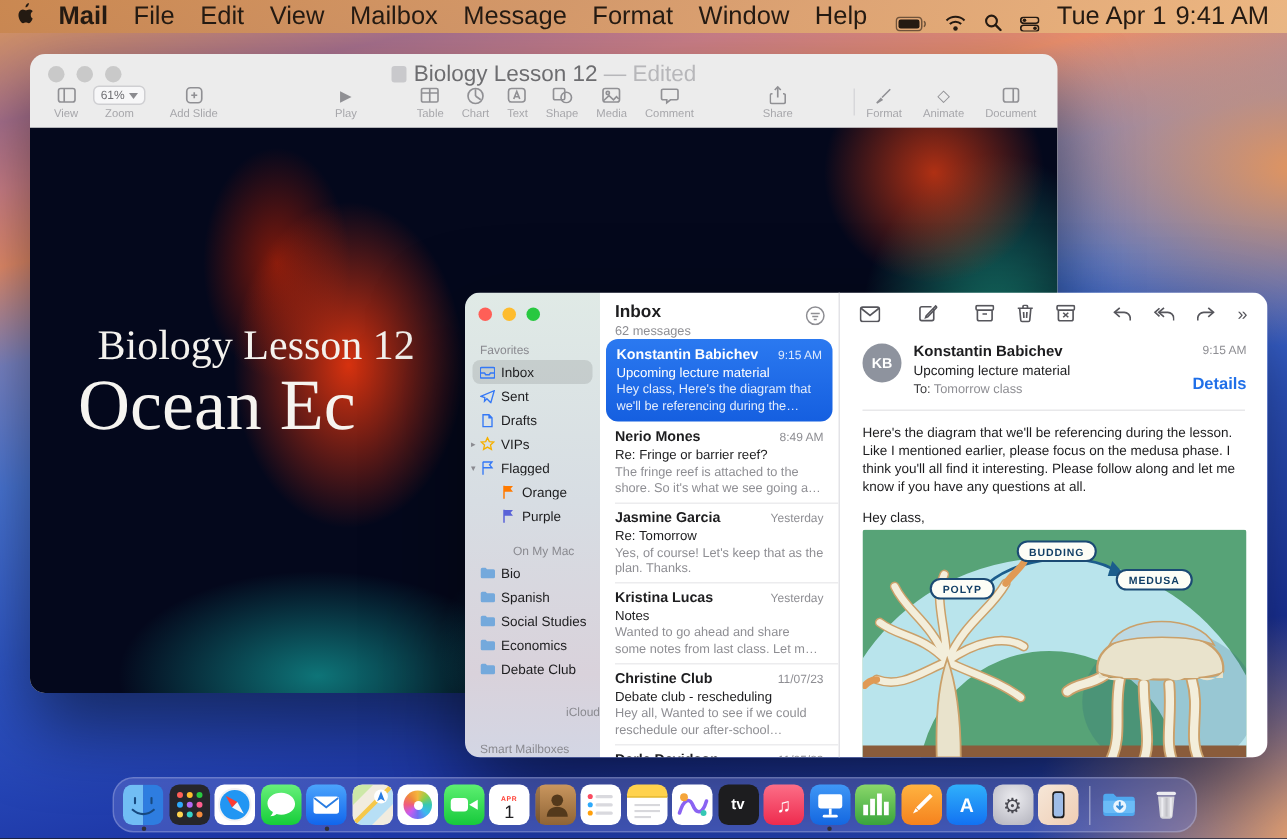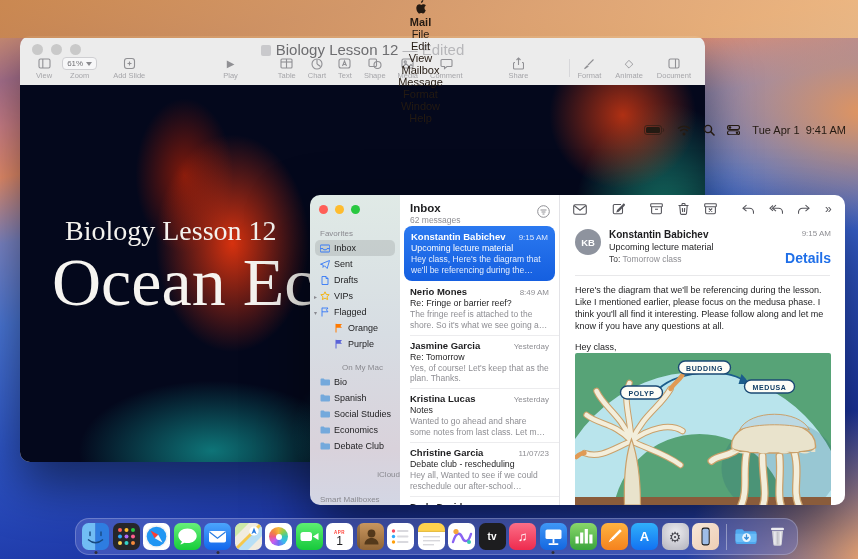--- a/index.html
+++ b/index.html
@@ -5,26 +5,26 @@
   html,body{margin:0;padding:0;background:#222;}
   *{box-sizing:border-box;}
   .screen{position:relative;width:858px;height:559px;overflow:hidden;
     font-family:"Liberation Sans",sans-serif;
     background:
       radial-gradient(ellipse 280px 220px at 102% 100%, #f2a76e 0%, rgba(242,167,110,0) 68%),
       radial-gradient(ellipse 300px 170px at 101% 20%, rgba(233,150,88,.95) 0%, rgba(233,150,88,0) 70%),
       linear-gradient(168deg,#d9985f 1%,#a8718e 11%,#cd8089 17%,#e88e6c 24%,#7b86c8 33%,#4a77d8 44%,#2f57c8 60%,#1c35a4 80%,#2b4cba 100%);
   }
   
-  .menubar{position:absolute;top:0;left:0;right:0;height:38px;z-index:40;display:flex;align-items:center;
+  .menubar{position:absolute;top:0;left:0;right:0;height:22px;z-index:40;display:flex;align-items:center;
     padding:0 12px;background:linear-gradient(90deg,rgba(200,134,80,.9),rgba(236,186,132,.9));
-    font-size:11px;color:#241a12;flex-direction:column;}
+    font-size:17px;color:#241a12;}
   .menubar .mitem{margin-right:17px;white-space:nowrap;}
   .menubar .app-name{font-weight:bold;}
-  .mb-right{margin-left:auto;display:flex;align-items:center;gap:12px;}
+  .mb-right{margin-left:auto;display:flex;align-items:flex-end;gap:12px;}
   .mb-right .clock{display:flex;gap:6px;}
   .sicon{display:flex;align-items:center;}
   
   .kwin{position:absolute;left:20px;top:36px;width:685px;height:426px;border-radius:10px;z-index:2;
     background:#ececec;box-shadow:0 22px 50px rgba(0,0,0,.5);}
   .ktitle{position:relative;height:20px;}
   .lights{position:absolute;left:12px;top:8px;display:flex;gap:8px;}
   .light{width:11px;height:11px;border-radius:50%;}
   .light.inactive{background:#c9c9c9;}
   .kname{position:absolute;left:0;right:0;top:5px;text-align:center;font-size:15px;color:#6d6d70;}
@@ -42,21 +42,21 @@
     background:
       radial-gradient(circle 105px at 88% 8%, rgba(205,55,18,.85), transparent 70%),
       radial-gradient(ellipse 130px 180px at 94% 38%, rgba(28,160,134,.8), transparent 70%),
       radial-gradient(ellipse 120px 170px at 31% 42%, rgba(226,52,14,.95), transparent 64%),
       radial-gradient(ellipse 70px 110px at 24% 24%, rgba(150,28,8,.85), transparent 70%),
       radial-gradient(ellipse 190px 100px at 28% 97%, rgba(22,205,195,.55), transparent 70%),
       radial-gradient(ellipse 140px 110px at 54% 92%, rgba(14,150,170,.45), transparent 70%),
       radial-gradient(ellipse 200px 140px at 70% 100%, rgba(10,90,140,.4), transparent 70%),
       #04081c;}
   .slide-kicker{position:absolute;left:45px;top:130px;font-family:"Liberation Serif",serif;font-size:28px;color:#f4f2ee;}
-  .slide-title{position:absolute;left:32px;top:158px;font-family:"Liberation Serif",serif;font-size:68px;color:#f6f4f0;white-space:nowrap;}
+  .slide-title{position:absolute;left:32px;top:158px;font-family:"Liberation Serif",serif;font-size:48px;color:#f6f4f0;white-space:nowrap;}
   
   .mwin{position:absolute;left:310px;top:195px;width:535px;height:310px;border-radius:10px;z-index:10;
     box-shadow:0 26px 60px rgba(0,0,0,.5);overflow:hidden;display:flex;}
   .msidebar{width:90px;flex:none;background:linear-gradient(180deg,#e0eae6 0%,#d7dde3 45%,#d9d2db 82%,#d3d6e4 100%);
     position:relative;font-size:9px;color:#1d1d1f;}
   .mlights{position:absolute;left:9px;top:10px;display:flex;gap:7px;}
   .mlight{width:9px;height:9px;border-radius:50%;}
   .sb-items{position:absolute;top:30px;left:0;right:0;}
   .sb-header{padding:4px 0 2px 10px;font-size:8px;color:#8a8a90;}
   .sb-row{display:flex;align-items:center;height:16px;padding-left:10px;gap:4px;position:relative;}
@@ -95,21 +95,21 @@
   .dhead{display:flex;padding:8px 14px 0 15px;}
   .avatar{width:26px;height:26px;border-radius:50%;background:#8e939e;color:#fff;font-size:9.5px;font-weight:bold;
     display:flex;align-items:center;justify-content:center;flex:none;}
   .dmeta{margin-left:8px;flex:1;min-width:0;}
   .dsender{font-size:10px;font-weight:bold;color:#1d1d1f;}
   .dsubj{font-size:9px;color:#1d1d1f;margin-top:2px;}
   .dto{font-size:8.5px;color:#8e8e93;margin-top:2px;}
   .dto .tolabel{color:#3a3a3c;}
   .dright{text-align:right;flex:none;}
   .dtime{font-size:8px;color:#8e8e93;}
-  .ddetails{font-size:14px;color:#1f6fe8;font-weight:bold;margin-top:12px;text-align:right;}
+  .ddetails{font-size:11px;color:#1f6fe8;font-weight:bold;margin-top:12px;text-align:right;}
   .ddivider{border-top:1px solid #e8e8ea;margin:9px 15px 0;}
   .dbody{padding:8px 15px 0;font-size:9px;color:#1d1d1f;line-height:1.35;}
   .dbody p{margin:0 0 8px;}
   .diagram{position:absolute;left:15px;right:14px;top:158px;bottom:0;overflow:hidden;border-radius:2px 2px 0 0;}
   
   .dock{position:absolute;left:75px;top:518px;height:37px;z-index:30;display:flex;align-items:center;
     padding:0 6px;gap:3.5px;border-radius:14px;background:rgba(115,130,215,.38);
     border:1px solid rgba(255,255,255,.22);}
   .ditem{position:relative;width:27px;height:27px;flex:none;}
   .ditem.running::after{content:"";position:absolute;left:50%;bottom:-4px;width:3px;height:3px;border-radius:50%;
@@ -490,21 +490,21 @@
         <div class="msg">
           <div class="l1">
               <span class="sender">Kristina Lucas</span>
               <span class="mtime">Yesterday</span>
             </div>
           <div class="subj">Notes</div>
           <div class="prev">Wanted to go ahead and share some notes from last class. Let me know of...</div>
         </div>
         <div class="msg">
           <div class="l1">
-              <span class="sender">Christine Garcia</span>
+              <span class="sender">Christine Club</span>
               <span class="mtime">11/07/23</span>
             </div>
           <div class="subj">Debate club - rescheduling</div>
           <div class="prev">Hey all, Wanted to see if we could reschedule our after-school meeting...</div>
         </div>
         <div class="msg">
           <div class="l1">
               <span class="sender">Darla Davidson</span>
               <span class="mtime">11/05/23</span>
             </div>

